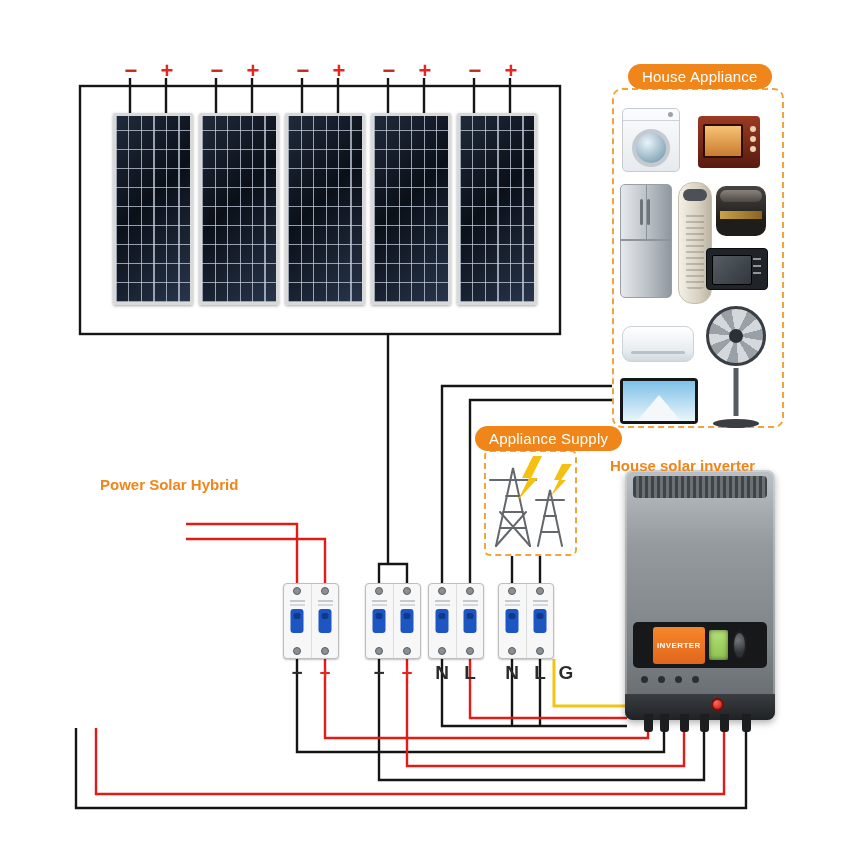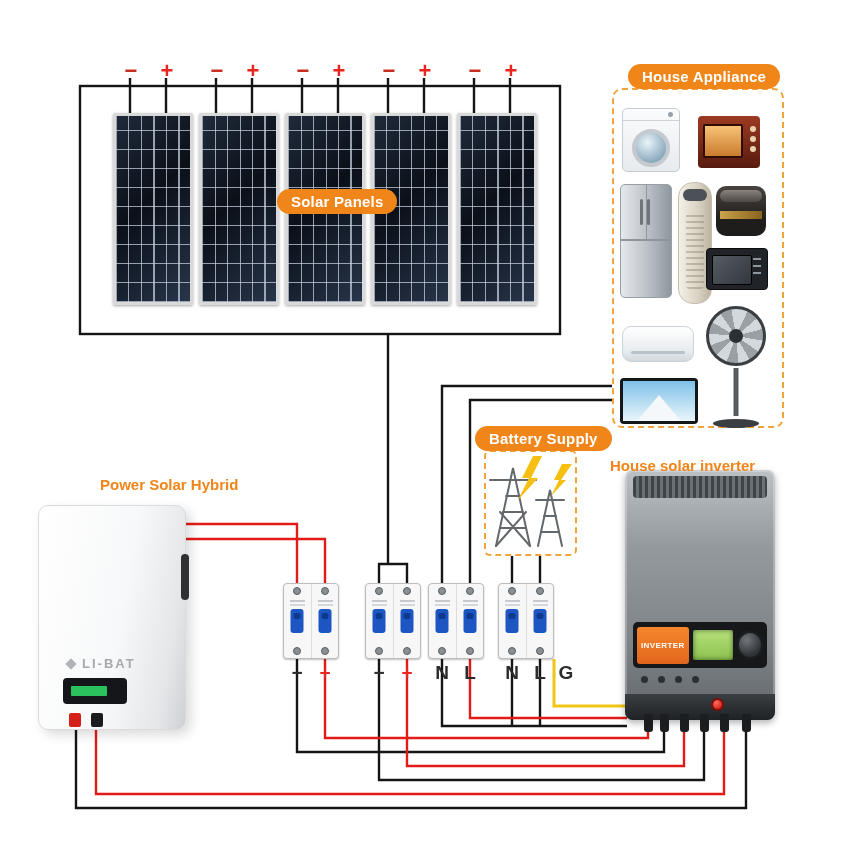--- a/index.html
+++ b/index.html
@@ -2,21 +2,21 @@
 <html><head>
 <meta charset="utf-8">
 <style>
   *{margin:0;padding:0;box-sizing:border-box}
   html,body{background:#fff}
   .stage{position:relative;width:852px;height:852px;background:#fff;overflow:hidden;
          font-family:"Liberation Sans",sans-serif;margin:0 auto}
   .wires{position:absolute;left:0;top:0;z-index:1}
 
   
-  .badge{position:absolute;z-index:6;background:#f08519;color:#fff;font-weight:bold;font-size:15px;
+  .badge{position:absolute;z-index:6;background:#f08519;color:#fff;font-weight:normal;font-size:15px;
          padding:4px 14px;border-radius:15px;white-space:nowrap;letter-spacing:.2px}
   .otitle{position:absolute;z-index:6;color:#f08519;font-weight:bold;font-size:15px;white-space:nowrap}
 
   
   .term{position:absolute;z-index:4;font-weight:bold;width:26px;text-align:center}
   .term.top{font-size:22px;top:58px}
   .term.bot{font-size:19px;top:662px}
   .c-red{color:#e8251f}.c-dred{color:#c8281c}.c-dark{color:#2b2b2b}
 
   
@@ -94,21 +94,21 @@
   .bat-term.r{left:30px;background:#d42018}
   .bat-term.k{left:52px;background:#1a1c1e}
 
   
   .inverter{position:absolute;left:625px;top:470px;width:150px;height:250px;z-index:2;border-radius:8px;
         background:linear-gradient(180deg,#bcc1c5 0%,#949a9e 30%,#7d8387 70%,#606568 100%);
         box-shadow:inset 0 0 0 2px rgba(255,255,255,.25),0 3px 7px rgba(0,0,0,.3)}
   .inv-vents{position:absolute;left:8px;right:8px;top:6px;height:22px;border-radius:4px;
         background:repeating-linear-gradient(90deg,#3f4448 0 3px,#6a7074 3px 6px)}
   .inv-display{position:absolute;left:8px;right:8px;top:152px;height:46px;background:#17181a;border-radius:5px;
-        display:flex;align-items:center;gap:4px;padding:4px}
+        display:flex;align-items:center;gap:4px;padding:20px}
   .inv-brand{background:linear-gradient(180deg,#f6862c,#e1661d);color:#fff;font-size:8px;font-weight:bold;
         padding:14px 4px;border-radius:3px;letter-spacing:.4px}
   .inv-lcd{width:44px;height:30px;background:linear-gradient(180deg,#b5e07a,#8cc24f);border-radius:2px;
         box-shadow:inset 0 0 5px rgba(0,0,0,.55)}
   .inv-dial{width:28px;height:28px;border-radius:50%;border:2px solid #1c1e20;margin-left:auto;
         background:radial-gradient(circle at 35% 30%,#71767a,#2e3236 70%)}
   .inv-btns{position:absolute;left:16px;top:206px;display:flex;gap:10px}
   .inv-btns i{width:7px;height:7px;border-radius:50%;background:#2c2f32;display:block}
   .inv-base{position:absolute;left:0;right:0;bottom:0;height:26px;border-radius:0 0 8px 8px;
         background:linear-gradient(180deg,#3a3e42,#1f2225)}
@@ -170,21 +170,20 @@
   <span class="term top c-dred" style="left:376px">−</span>
   <span class="term top c-red" style="left:412px">+</span>
   <span class="term top c-dred" style="left:462px">−</span>
   <span class="term top c-red" style="left:498px">+</span>
 
   <div class="panel" style="left:113px"></div>
   <div class="panel" style="left:199px"></div>
   <div class="panel" style="left:285px"></div>
   <div class="panel" style="left:371px"></div>
   <div class="panel" style="left:457px"></div>
-  <div class="badge" style="left:277px;top:189px">Solar Panels</div>
 
   <div class="badge" style="left:628px;top:64px">House Appliance</div>
   <div class="hbox">
     <div class="app washer">
         <i></i>
         <b></b>
       </div>
     <div class="app oven">
         <b></b>
         <i></i>
@@ -199,45 +198,38 @@
     <div class="app fan">
         <b></b>
         <i></i>
         <u></u>
       </div>
     <div class="app tv">
         <b></b>
       </div>
   </div>
 
-  <div class="badge" style="left:475px;top:426px">Battery Supply</div>
+  <div class="badge" style="left:475px;top:426px">Appliance Supply</div>
   <div class="ebox">
     <svg width="89" height="102" viewBox="0 0 89 102">
       <g stroke="#63686d" stroke-width="2" fill="none" stroke-linecap="round">
         <path d="M10,94 L27,16 L44,94"></path>
         <path d="M14,76 H40 M17,60 H37 M20,44 H34"></path>
         <path d="M4,28 H50"></path>
         <path d="M10,94 L40,60 M44,94 L14,60"></path>
         <path d="M52,94 L64,38 L76,94"></path>
         <path d="M55,80 H73 M58,64 H70"></path>
         <path d="M50,48 H78"></path>
       </g>
       <path d="M47,4 L36,26 h7 L32,48 L52,26 h-7 L56,4 Z" fill="#f5c012"></path>
       <path d="M76,12 L68,28 h5 L65,44 L80,28 h-5 L86,12 Z" fill="#f5c012"></path>
     </svg>
   </div>
 
   <div class="otitle" style="left:100px;top:476px">Power Solar Hybrid</div>
-  <div class="battery">
-    <span class="bat-handle"></span>
-    <span class="bat-brand">LI-BAT</span>
-    <span class="bat-lcd"></span>
-    <span class="bat-term r"></span>
-    <span class="bat-term k"></span>
-  </div>
 
   <div class="otitle" style="left:610px;top:457px">House solar inverter</div>
   <div class="inverter">
     <div class="inv-vents"></div>
     <div class="inv-display">
       <span class="inv-brand">INVERTER</span>
       <span class="inv-lcd"></span>
       <span class="inv-dial"></span>
     </div>
     <div class="inv-btns">

